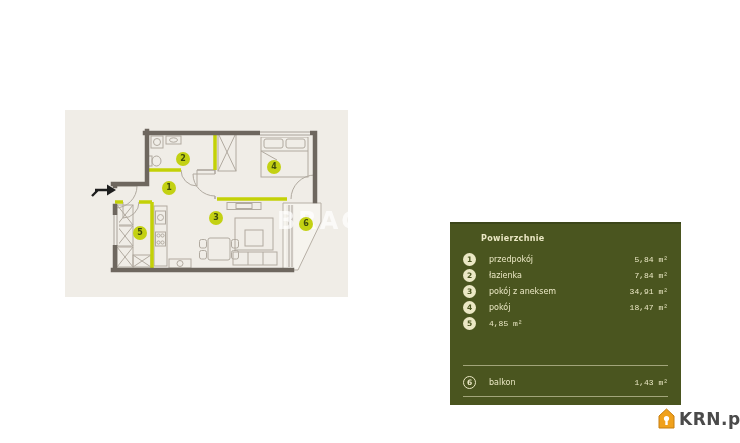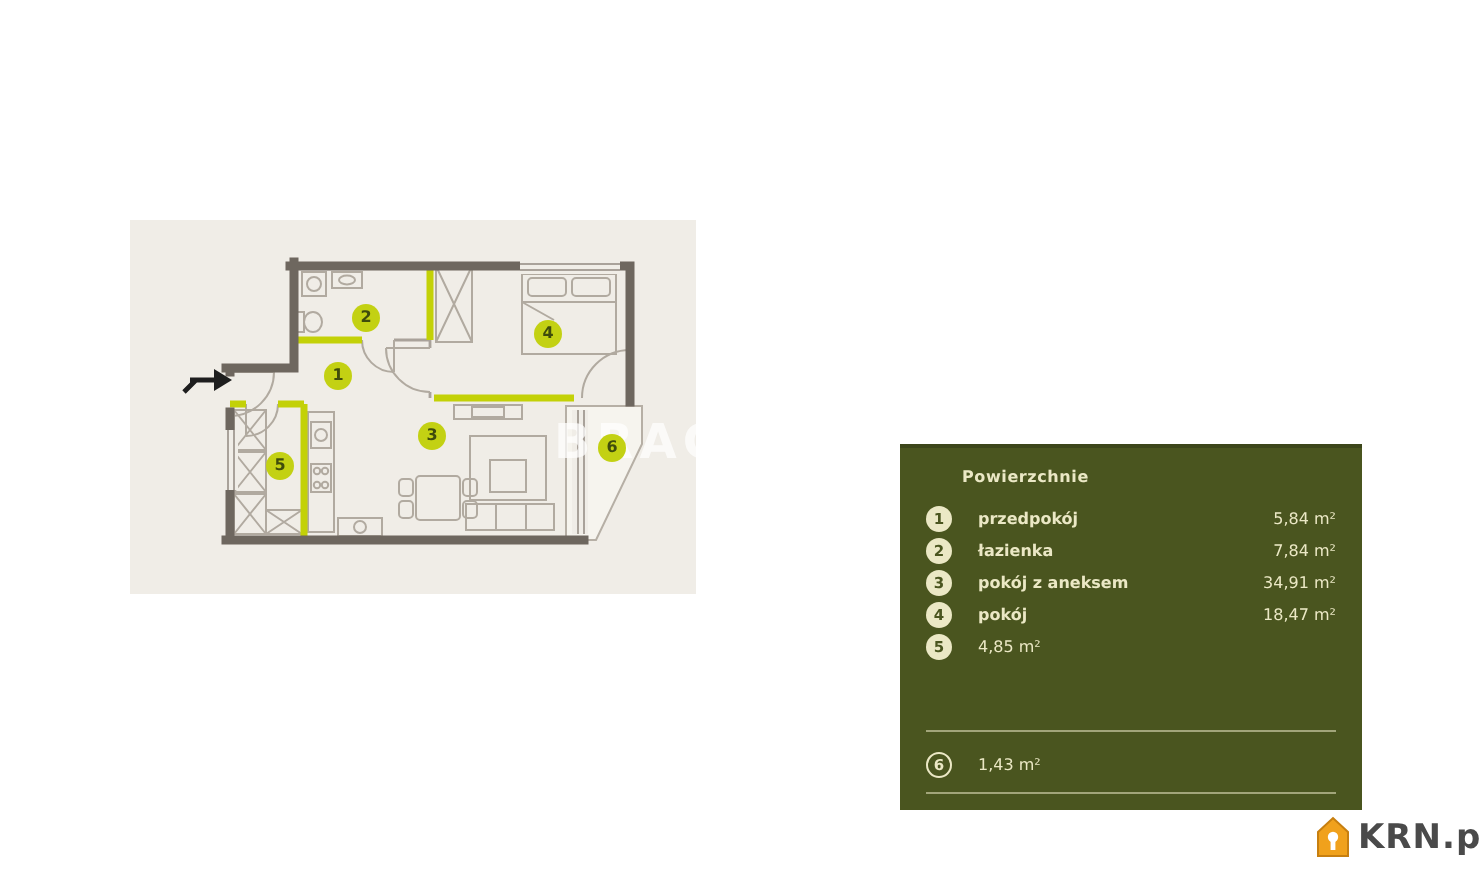--- a/index.html
+++ b/index.html
@@ -36,22 +36,22 @@
   .legend-badge {
     width:13px; height:13px; border-radius:50%; flex:0 0 13px;
     background:#ebe8c5; color:#4a551f;
     font-size:7.5px; font-weight:bold; line-height:13px; text-align:center;
     margin-right:13px;
   }
   .legend-badge.outline {
     background:transparent; border:1px solid #ebe8c5; color:#ebe8c5;
     line-height:11px;
   }
-  .legend-label { flex:1; font-size:8px;font-weight:bold; }
-  .legend-area  { font-size:8px; text-align:right; }
+  .legend-label { flex:1; font-size:8px; }
+  .legend-area  { font-size:8px; text-align:right;font-family:Liberation Mono, monospace; }
   .panel .divider { border:none; border-top:1px solid rgba(235,232,197,0.55); }
   .divider.upper  { margin-top:34px; }
   .balcony-row    { margin-top:8px; }
   .divider.lower  { margin-top:6px; }
 
   
   .krn {
     position:absolute; left:656px; top:407px;
     display:flex; align-items:center; gap:2px;
   }
@@ -189,20 +189,21 @@
   </div>
   <div class="legend-row">
     <span class="legend-badge">5</span>
     <span class="legend-area">4,85 m²</span>
   </div>
 
   <hr class="divider upper">
 
   <div class="legend-row balcony-row">
     <span class="legend-badge outline">6</span>
+    <span class="legend-label">balkon</span>
     <span class="legend-area">1,43 m²</span>
   </div>
 
   <hr class="divider lower">
 </div>
 
 <div class="krn">
   <svg width="21" height="24" viewBox="0 0 21 24">
     <path d="M3,9 L10.5,2 L18,9 V21 H3 Z" fill="#f0a11c" stroke="#c77f10" stroke-width="1"></path>
     <circle cx="10.5" cy="11.5" r="2.6" fill="#ffffff"></circle>

